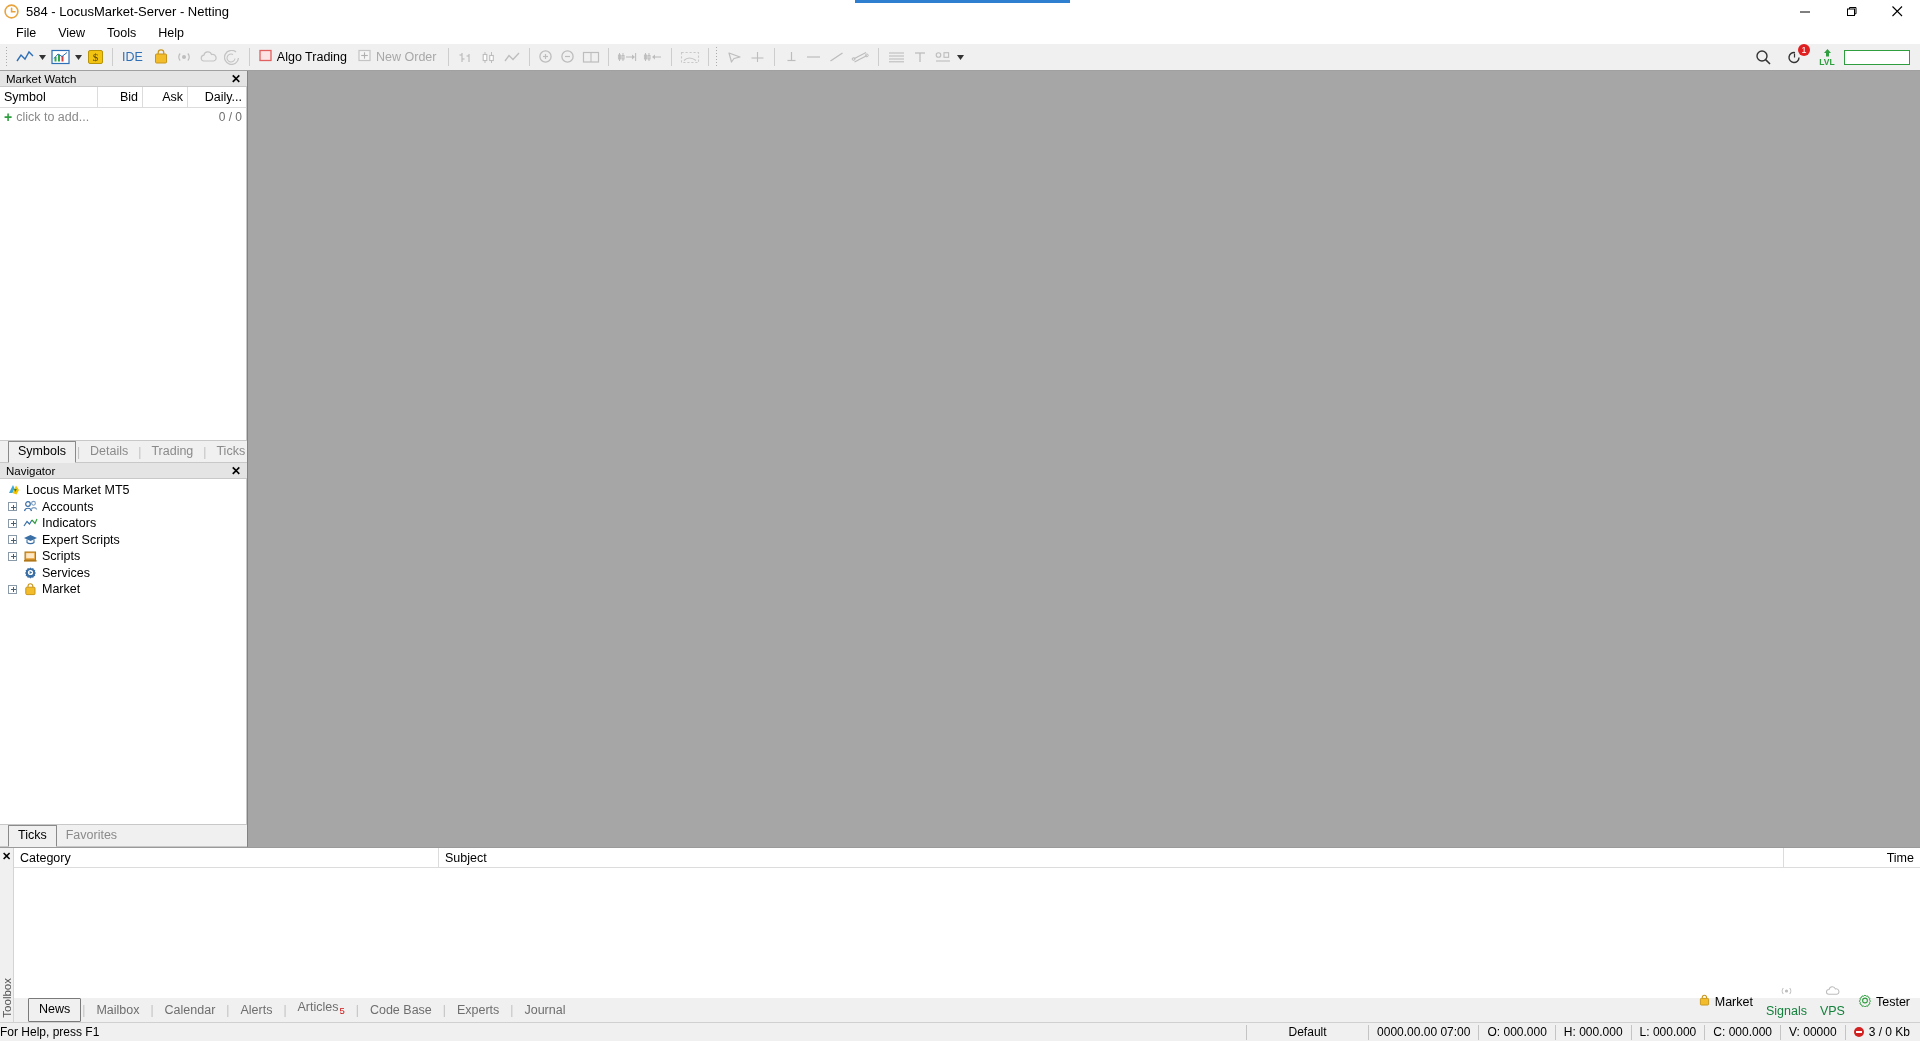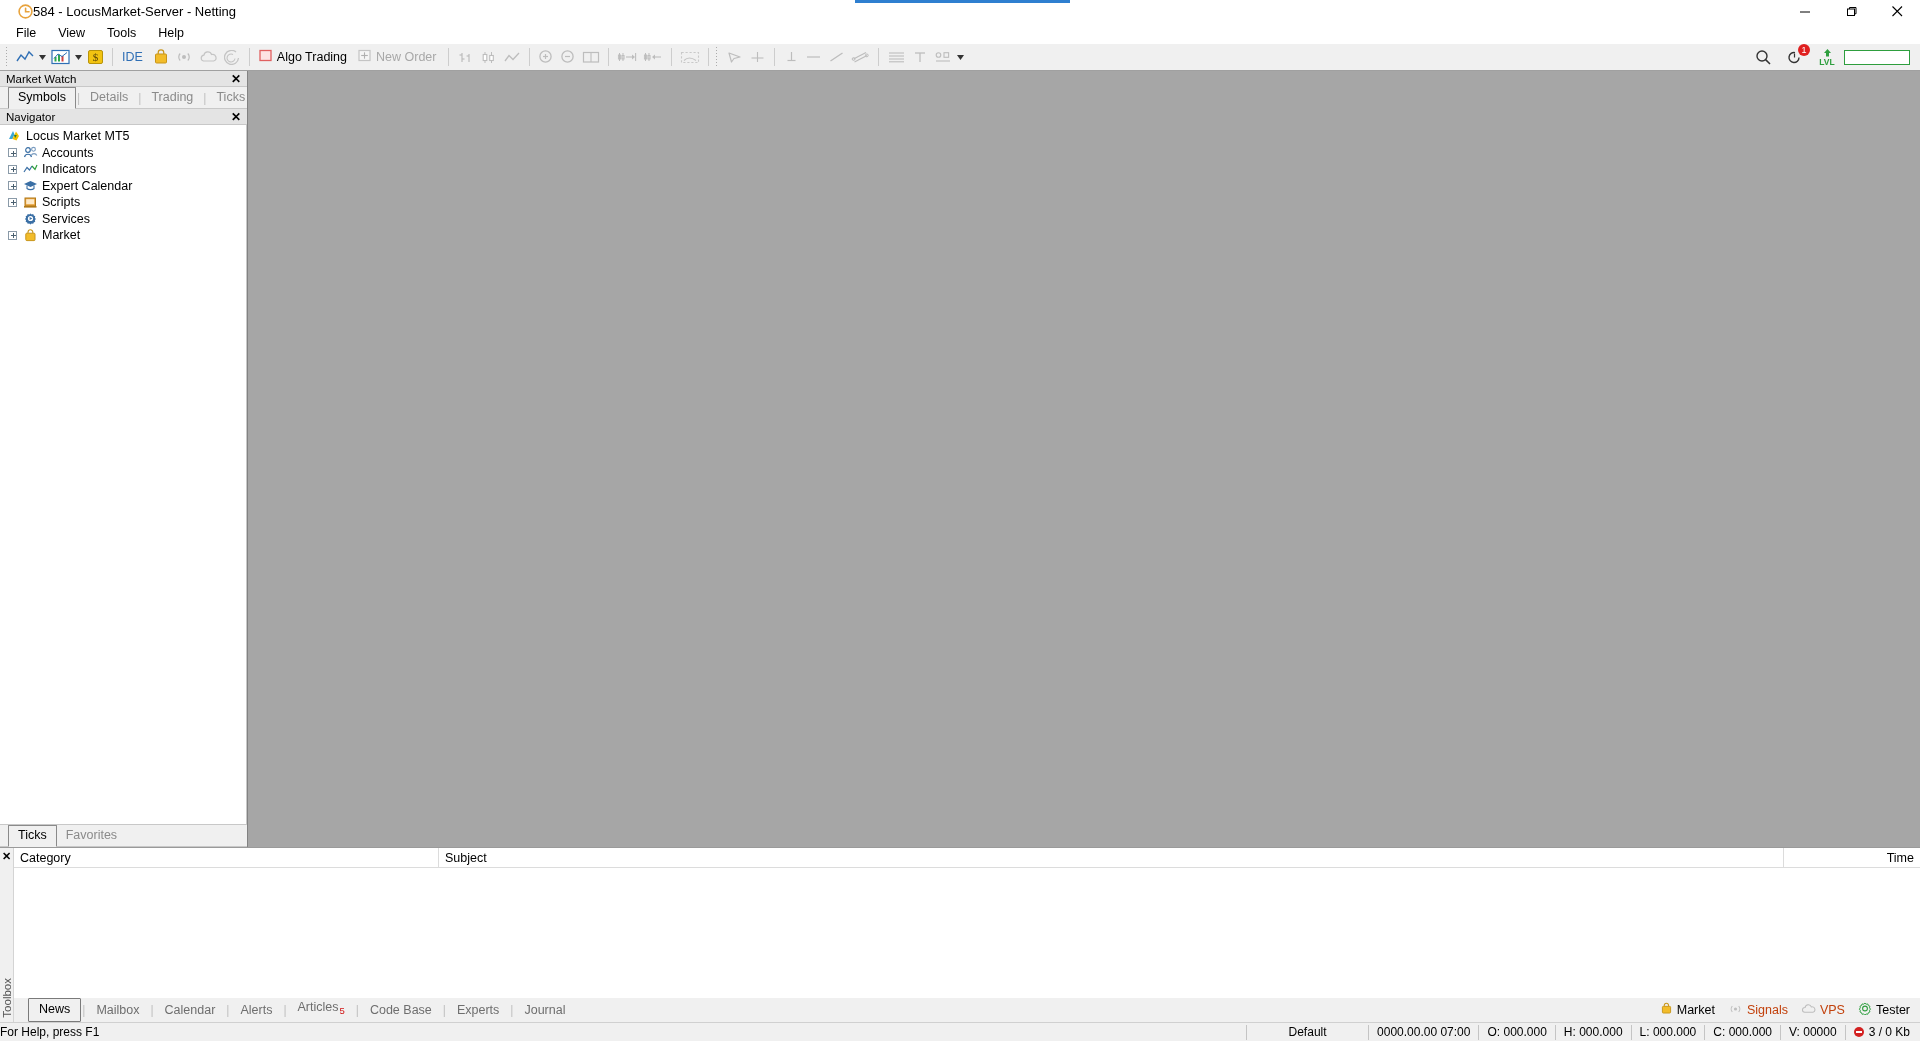--- a/index.html
+++ b/index.html
@@ -12,21 +12,21 @@
     overflow: hidden;
     color: #000;
   }
   .app { width: 1920px; height: 1041px; display: flex; flex-direction: column; background:#f0f0f0; }
 
   
   .titlebar {
     height: 23px; display: flex; align-items: center;
     background: #ffffff; flex: none; position: relative;
   }
-  .title-left { display: flex; align-items: center; padding-left: 18px; }
+  .title-left { display: flex; align-items: center; padding-left: 4px; gap: 7px; }
   .app-logo { width: 15px; height: 15px; flex: none; }
   .title-text { font-size: 13px; color: #000; white-space: nowrap; }
   .title-accent { position:absolute; left:855px; top:0; width:215px; height:3px; background:#2f7fd0; }
   .win-buttons { margin-left: auto; display: flex; height: 23px; }
   .win-btn {
     width: 46px; height: 23px; display: flex; align-items: center; justify-content: center;
     background: transparent; cursor: default;
   }
   .win-btn svg { display:block; }
 
@@ -172,21 +172,21 @@
     height: 24px; display: flex; align-items: flex-end; background: #f0f0f0; flex: none; padding-left: 14px;
   }
   .tbx-tab {
     font-size: 12.5px; color: #6e6e6e; padding: 3px 10px 4px; cursor: default; line-height: 15px;
     position: relative; white-space:nowrap;
   }
   .tbx-tab.active { color: #000; border: 1px solid #7a7a7a; background: #f0f0f0; border-radius: 1px; }
   .tbx-badge { color: #d01414; font-size: 9.5px; vertical-align: sub; margin-left: 1px; }
   .tbx-right { margin-left: auto; display: flex; align-items: center; gap: 13px; padding: 0 10px 4px 0; }
   .tbx-stat { display: flex; align-items: center; gap: 4px; font-size: 12.5px; cursor: default; }
-  .tbx-stat.dim { color: #c2410c; }
+  .tbx-stat.dim { color: #15803d; flex-direction: column; }
 
   
   .statusbar {
     height: 19px; flex: none; display: flex; align-items: center;
     background: #f0f0f0; border-top: 1px solid #d0d0d0; font-size: 12px;
   }
   .sb-help { color: #000; position:relative; }
   .sb-help::after { content:""; position:absolute; left:0; bottom:-4px; width:175px; height:2px; background:#2f7fd0; }
   .sb-spacer { flex: 1 1 auto; }
   .sb-cell { padding: 0 8px; border-left: 1px solid #c4c4c4; height: 15px; line-height: 15px; white-space: nowrap; text-align: center; }
@@ -503,20 +503,34 @@
   </div>
 
   <div class="body-row">
 
     <div class="left-col">
 
       <div class="panel-head">
         <span class="panel-title">Market Watch</span>
         <span class="panel-close">✕</span>
       </div>
+      <div class="mw">
+        <div class="mw-cols">
+          <div class="mw-col symbol">Symbol</div>
+          <div class="mw-col bid">Bid</div>
+          <div class="mw-col ask">Ask</div>
+          <div class="mw-col daily">Daily...</div>
+        </div>
+        <div class="mw-addrow">
+          <span class="plus-green">+</span>
+          <span>click to add...</span>
+          <span class="mw-count">0 / 0</span>
+        </div>
+        <div class="mw-fill"></div>
+      </div>
       <div class="tabstrip">
         <div class="tab active">Symbols</div>
         <span class="tab-div">|</span>
         <div class="tab">Details</div>
         <span class="tab-div">|</span>
         <div class="tab">Trading</div>
         <span class="tab-div">|</span>
         <div class="tab">Ticks</div>
       </div>
 
@@ -563,21 +577,21 @@
           </div>
 
           <div class="nav-row">
             <span class="nav-expander"></span>
             <span class="nav-icon">
               <svg width="15" height="13" viewBox="0 0 15 13">
                 <path d="M1 5 L7.5 2 L14 5 L7.5 8 Z" fill="#3a6fa5"></path>
                 <path d="M4 6.5 V9.5 a4 2.2 0 0 0 7 0 V6.5" fill="none" stroke="#3a6fa5" stroke-width="1.1"></path>
               </svg>
             </span>
-            <span class="nav-label">Expert Calendar</span>
+            <span class="nav-label">Expert Scripts</span>
           </div>
 
           <div class="nav-row">
             <span class="nav-expander"></span>
             <span class="nav-icon">
               <svg width="15" height="13" viewBox="0 0 15 13">
                 <rect x="2" y="2" width="10.5" height="8" fill="#e8a33d" stroke="#b07818" stroke-width="1"></rect>
                 <rect x="3.2" y="3.2" width="8" height="5" fill="#fde9c8"></rect>
                 <rect x="1" y="10" width="12.5" height="1.6" fill="#b07818"></rect>
               </svg>

